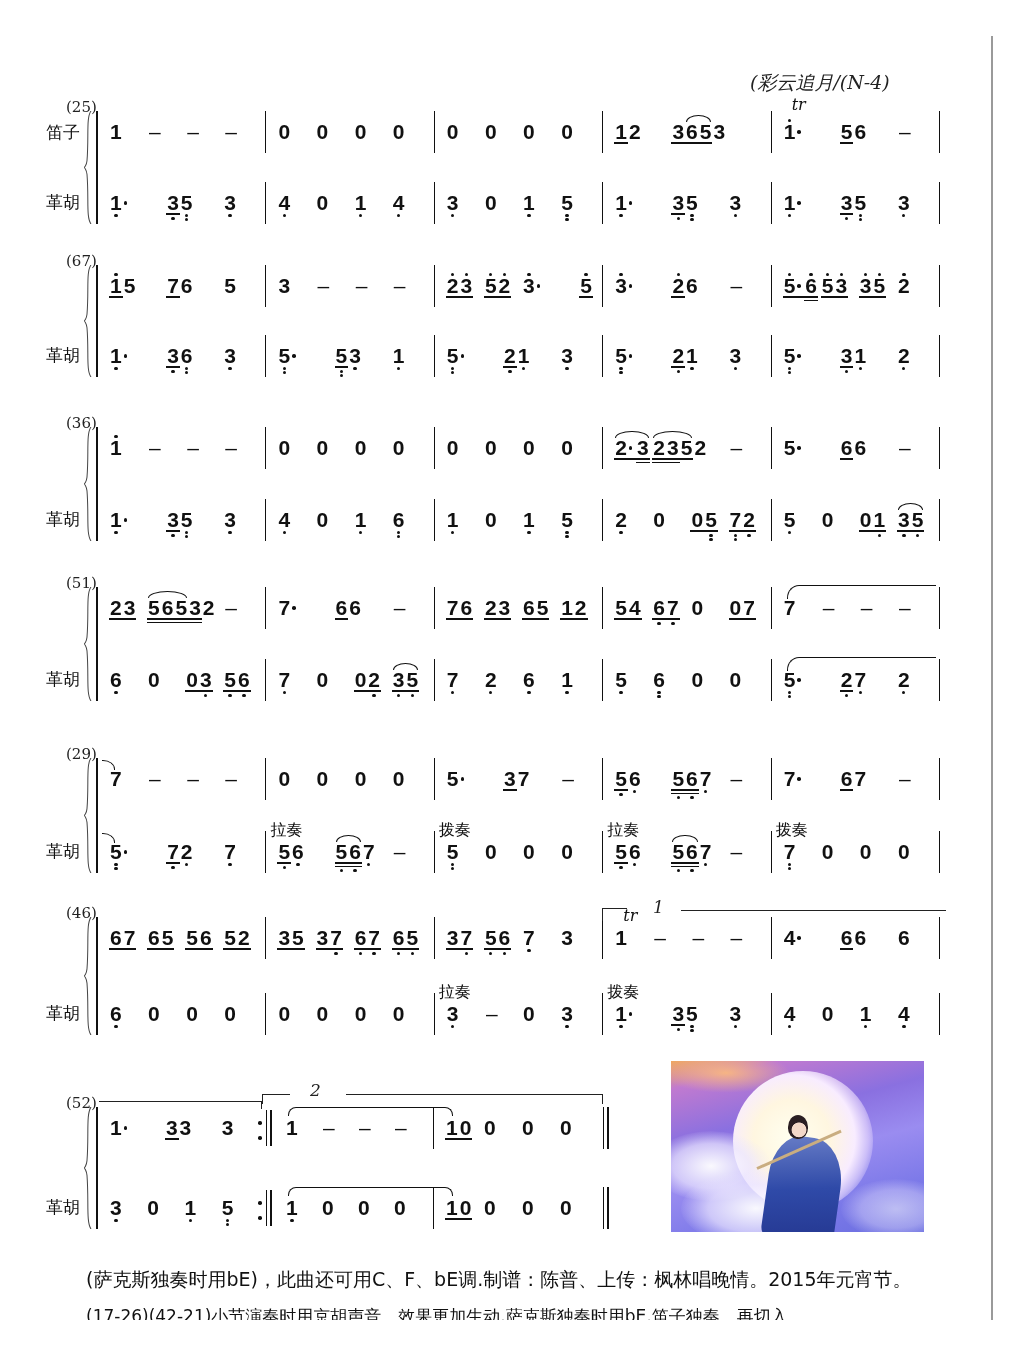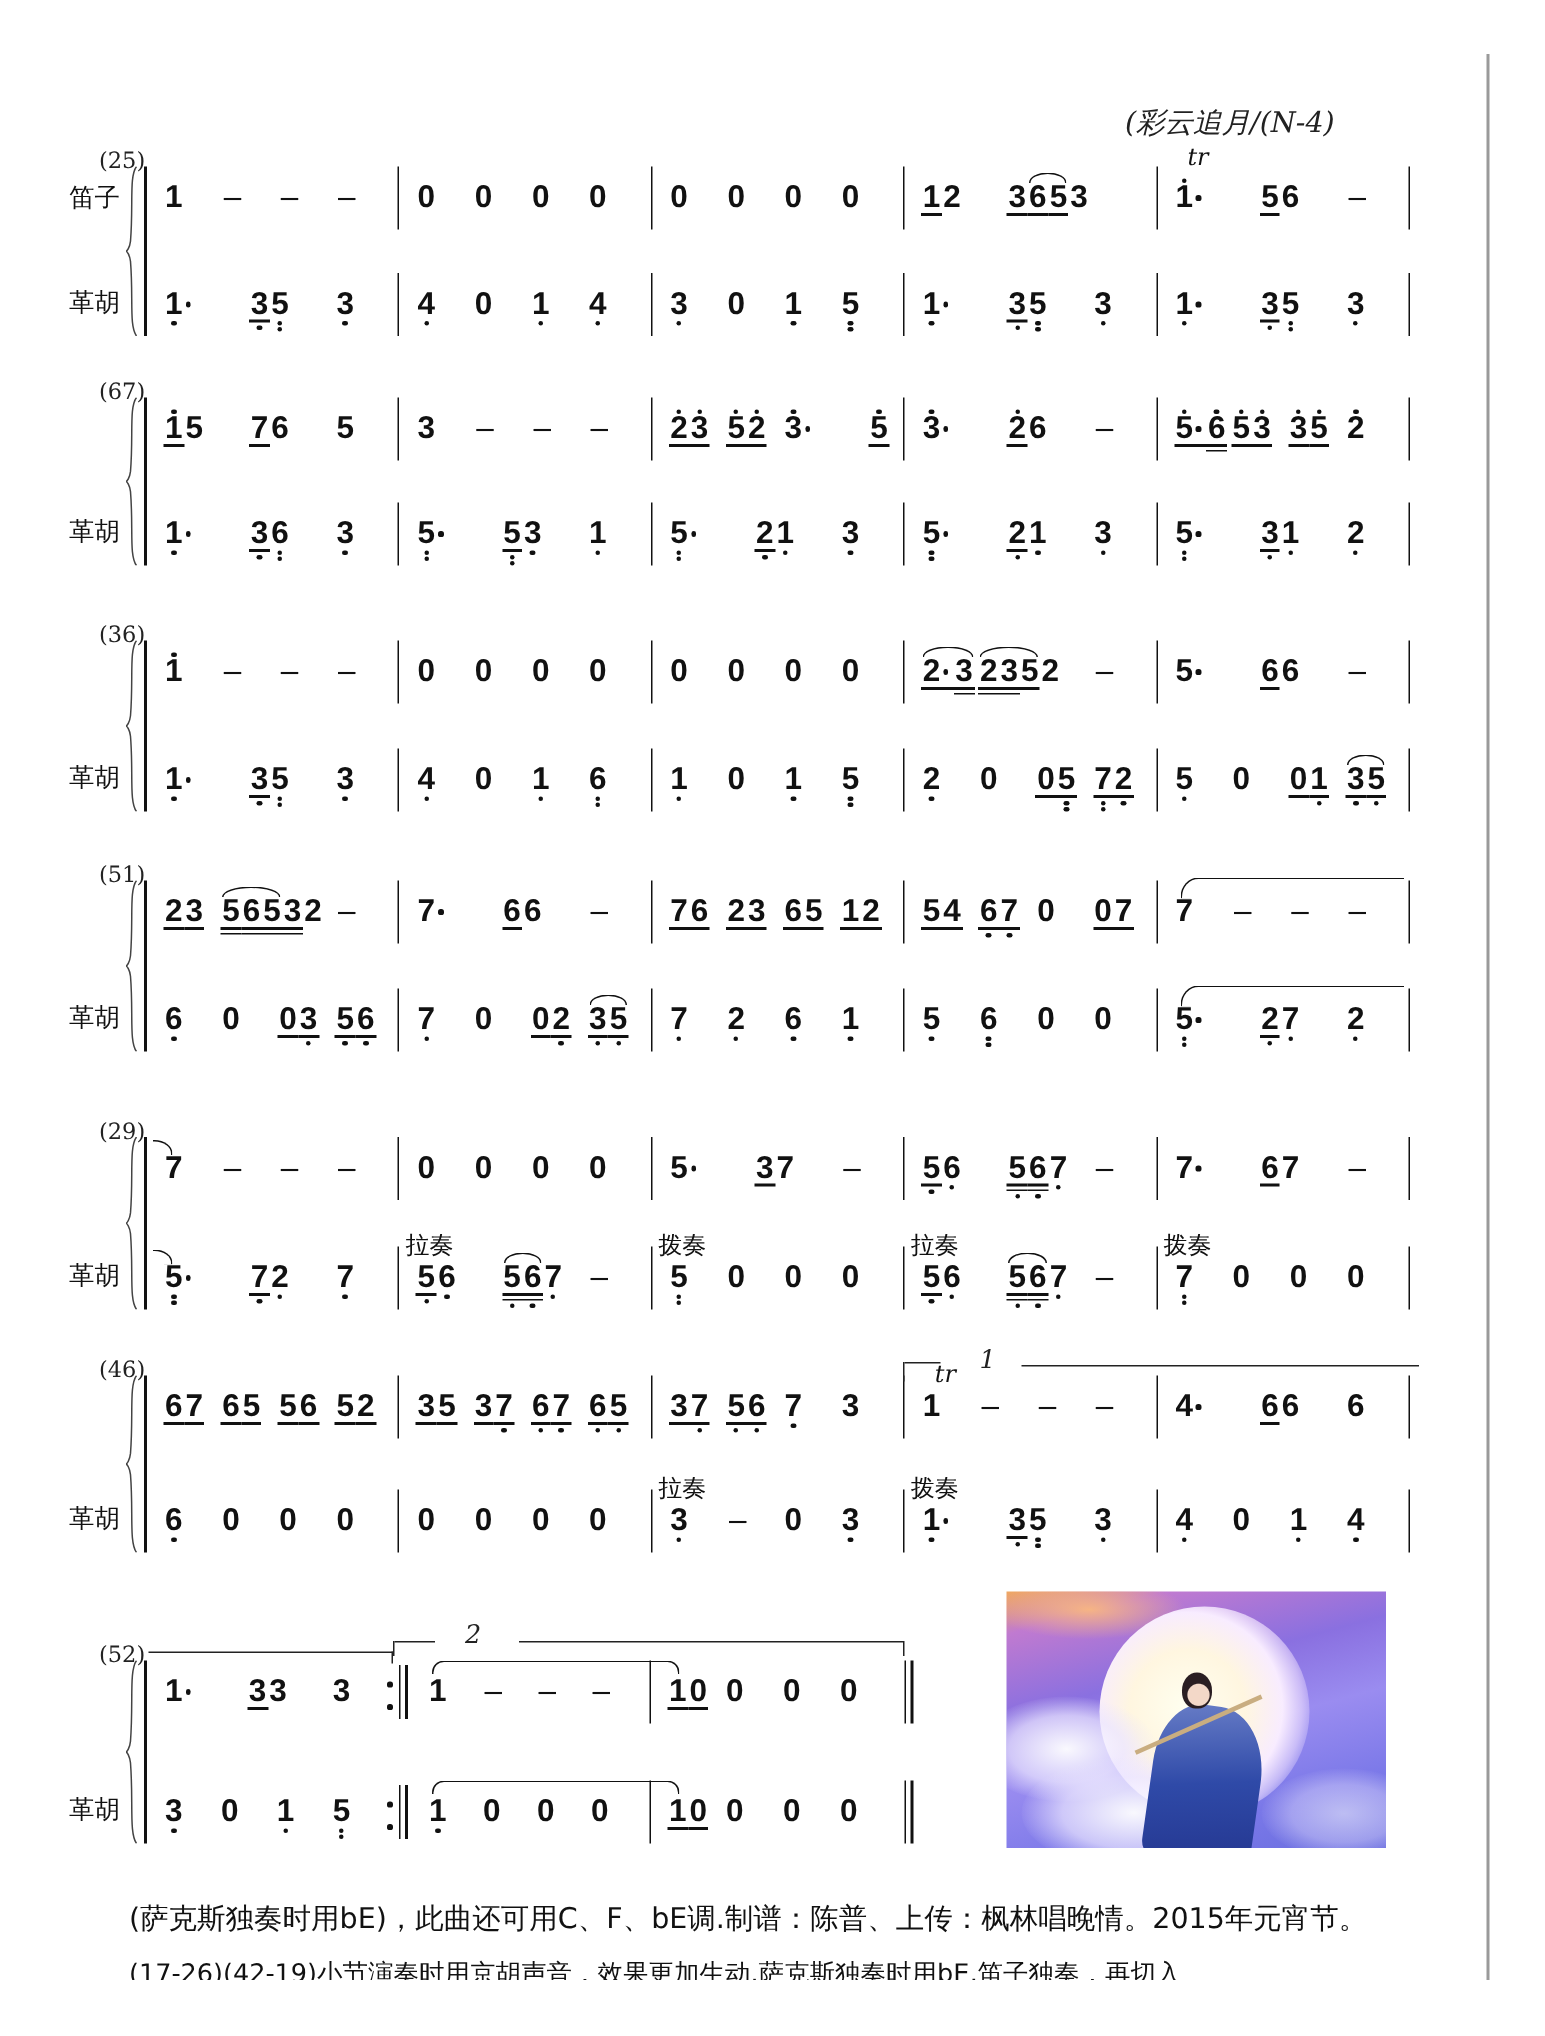--- a/index.html
+++ b/index.html
@@ -1960,14 +1960,14 @@
   <div class="cloud c1"></div>
   <div class="cloud c2"></div>
   <div class="cloud c3"></div>
   <div class="fig-body"></div>
   <div class="fig-head"></div>
   <div class="flute"></div>
 </div>
 
 <div class="foot1">(萨克斯独奏时用bE)，此曲还可用C、F、bE调.制谱：陈普、上传：枫林唱晚情。2015年元宵节。</div>
 <div class="foot2-wrap">
-  <div class="foot2">(17-26)(42-19)小节演奏时用京胡声音，效果更加生动.萨克斯独奏时用bE,笛子独奏，再切入</div>
+  <div class="foot2">(17-26)(42-21)小节演奏时用京胡声音，效果更加生动.萨克斯独奏时用bE,笛子独奏，再切入</div>
 </div>
 
 </body></html>

